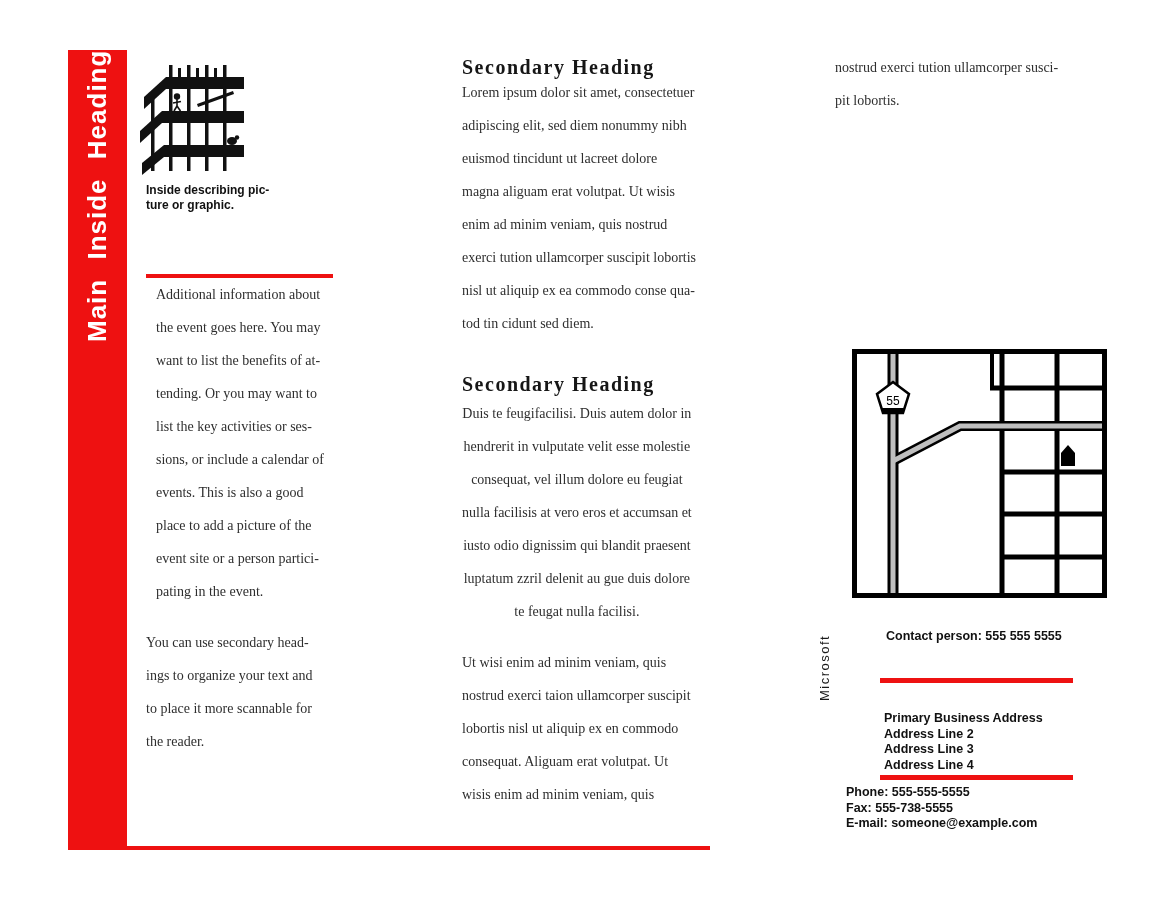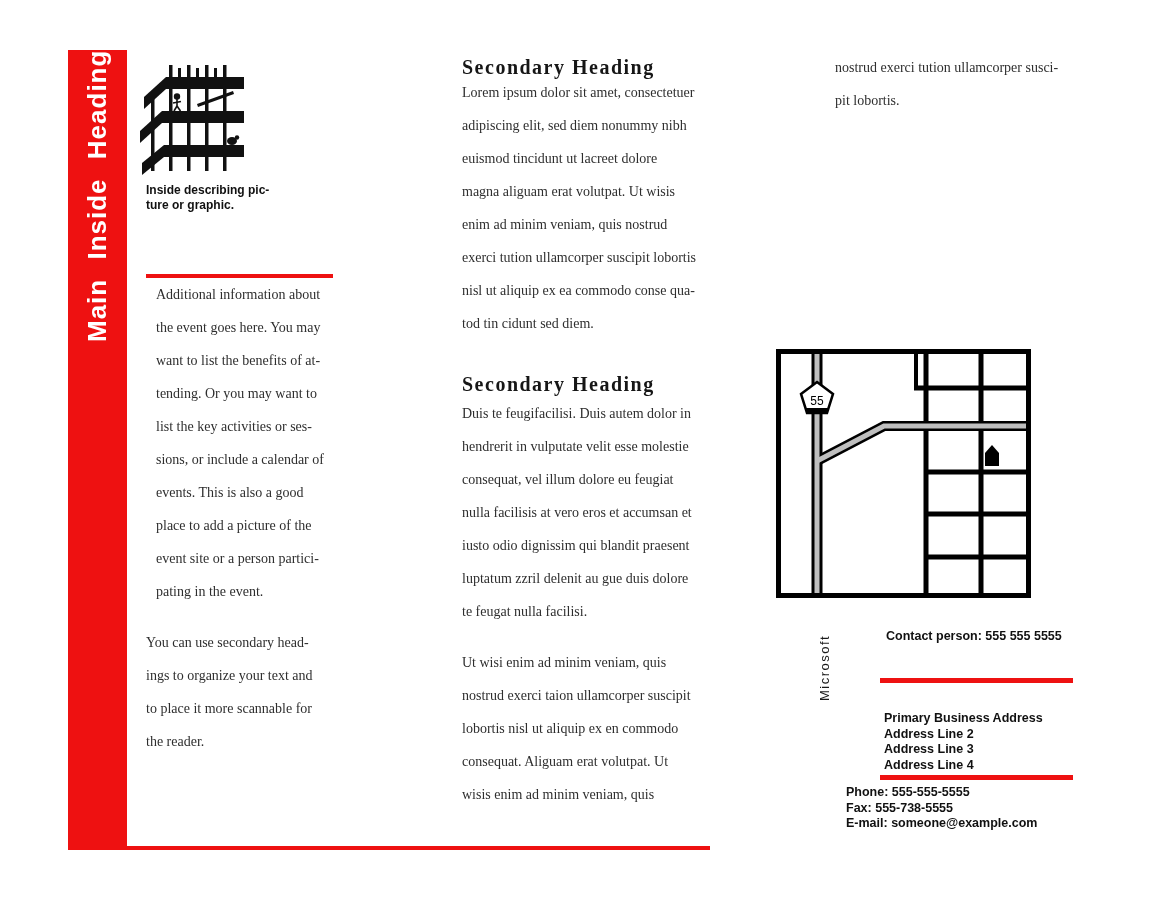--- a/index.html
+++ b/index.html
@@ -103,37 +103,37 @@
   <div class="abs sec-head" style="left:462px;top:56px;">Secondary Heading</div>
   <div class="abs pre serif" style="left:462px;top:76px;">Lorem ipsum dolor sit amet, consectetuer
 adipiscing elit, sed diem nonummy nibh
 euismod tincidunt ut lacreet dolore
 magna aliguam erat volutpat. Ut wisis
 enim ad minim veniam, quis nostrud
 exerci tution ullamcorper suscipit lobortis
 nisl ut aliquip ex ea commodo conse qua-
 tod tin cidunt sed diem.</div>
   <div class="abs sec-head" style="left:462px;top:373px;">Secondary Heading</div>
-  <div class="abs pre serif" style="left:462px;top:397px;">Duis te feugifacilisi. Duis autem dolor in
+  <div class="abs pre serif" style="left:462px;top:397px;text-align:center;">Duis te feugifacilisi. Duis autem dolor in
 hendrerit in vulputate velit esse molestie
 consequat, vel illum dolore eu feugiat
 nulla facilisis at vero eros et accumsan et
 iusto odio dignissim qui blandit praesent
 luptatum zzril delenit au gue duis dolore
 te feugat nulla facilisi.</div>
   <div class="abs pre serif" style="left:835px;top:51px;">nostrud exerci tution ullamcorper susci-
 pit lobortis.</div>
 
   <div class="abs pre serif" style="left:462px;top:646px;">Ut wisi enim ad minim veniam, quis
 nostrud exerci taion ullamcorper suscipit
 lobortis nisl ut aliquip ex en commodo
 consequat. Aliguam erat volutpat. Ut
 wisis enim ad minim veniam, quis</div>
 
-  <div class="abs" style="left:776px;top:349px;">
+  <div class="abs" style="left:852px;top:349px;">
     <svg width="255" height="249" viewBox="0 0 255 249">
       <rect x="2.5" y="2.5" width="250" height="244" fill="#fff" stroke="#000" stroke-width="5"></rect>
 
       <g class="map-stroke" stroke-width="5">
         <line x1="140" y1="5" x2="140" y2="39" stroke-width="4"></line>
         <line x1="150" y1="5" x2="150" y2="244"></line>
         <line x1="205" y1="5" x2="205" y2="244"></line>
         <line x1="138" y1="39" x2="250" y2="39"></line>
         <line x1="150" y1="123" x2="250" y2="123"></line>
         <line x1="150" y1="165" x2="250" y2="165"></line>

